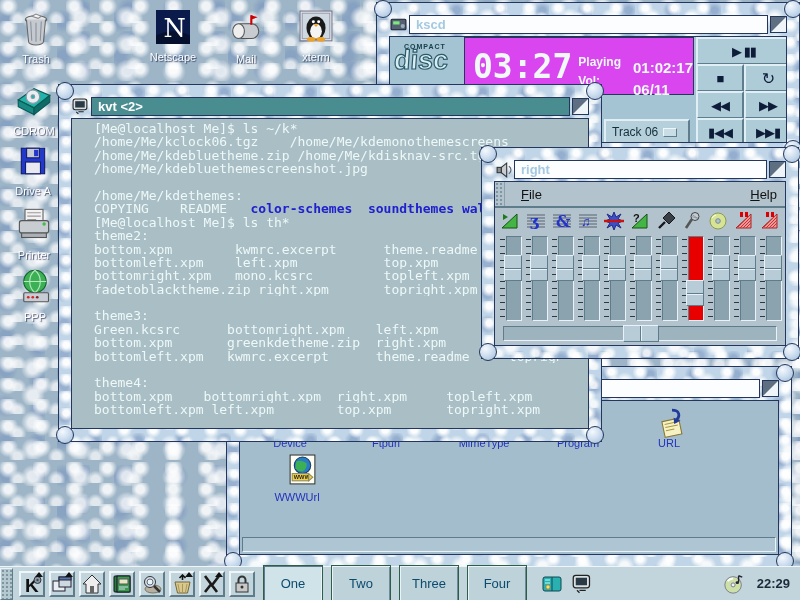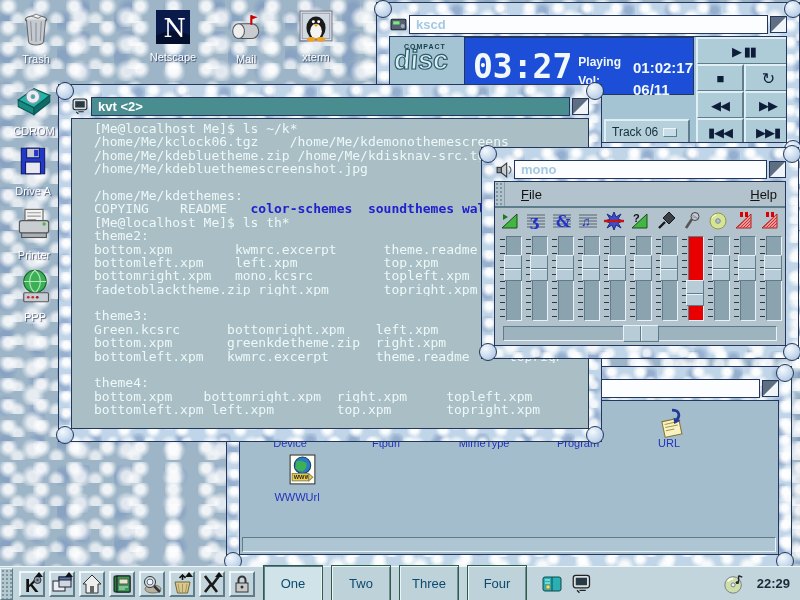--- a/index.html
+++ b/index.html
@@ -37,21 +37,21 @@
     background:linear-gradient(135deg,#5d6f80 0 47%,#eef4f8 53%);}
   .miniicon{width:18px;height:18px;flex:0 0 auto;display:flex;align-items:center;justify-content:center;}
   .wbody{flex:1;border:1px solid #24365c;position:relative;overflow:hidden;}
   
   #terminal{position:absolute;left:0;top:0;right:0;bottom:0;background:#a9bfc5;
     padding:3px 4px 2px 22px;font:13px/13.4px "DejaVu Sans Mono",monospace;color:#eef8f8;overflow:hidden;}
   .tline{white-space:pre;height:13.4px;width:466px;overflow:hidden;}
   .seg-b{color:#2020cc;font-weight:bold;}
   
   .kscd-body{background:#a4c4d3;}
-  .lcd{position:absolute;left:74px;top:0;width:228px;height:56px;background:#1d4ed8;border:1px solid #24365c;
+  .lcd{position:absolute;left:74px;top:0;width:228px;height:56px;background:#d946ef;border:1px solid #24365c;
     display:flex;align-items:center;color:#f0f8f8;}
   .lcd-time{font:bold 33px "DejaVu Sans Mono",monospace;padding:0 6px 0 8px;letter-spacing:0;}
   .lcd-col{display:flex;flex-direction:column;gap:5px;font:bold 12px "Liberation Sans",sans-serif;margin-top:24px;}
   .lcd-col.c2{font-size:15px;margin-left:8px;}
   .logo{position:absolute;left:2px;top:4px;width:72px;height:40px;}
   .logo-top{position:absolute;left:12px;top:2px;font:bold 7px "Liberation Sans",sans-serif;letter-spacing:1px;color:#16404c;}
   .logo-bottom{position:absolute;left:2px;top:6px;font:bold 27px/27px "Liberation Sans",sans-serif;
     color:#d8ecf2;-webkit-text-stroke:1.2px #2a5a68;transform:skewX(-4deg);}
   .cdbtn{position:absolute;display:flex;align-items:center;justify-content:center;height:24px;
     background:#aecbd8;border:2px solid;border-color:#e0eff6 #5f7d8c #5f7d8c #e0eff6;
@@ -339,21 +339,21 @@
     <i class="knob br"></i>
     <div class="inner">
       <div class="tbar">
         <span class="miniicon">
             <svg width="17" height="17" viewBox="0 0 16 16">
               <rect x="2" y="6" width="4" height="5" fill="#8a9298" stroke="#333"></rect>
               <polygon points="6,6 11,2 11,15 6,11" fill="#c8ccd0" stroke="#333"></polygon>
               <path d="M13,5 a4,4 0 0 1 0,7" stroke="#555" fill="none"></path>
             </svg>
           </span>
-        <div class="tfield t-inactive">mono</div>
+        <div class="tfield t-inactive">right</div>
         <div class="maxbtn"></div>
       </div>
       <div class="wbody kmix-body">
         <div class="mxmenu">
           <span class="mxhandle"></span>
           <span class="menu-item"><u>F</u>ile</span>
           <span class="sp"></span>
           <span class="menu-item"><u>H</u>elp</span>
         </div>
         <div id="channels">

